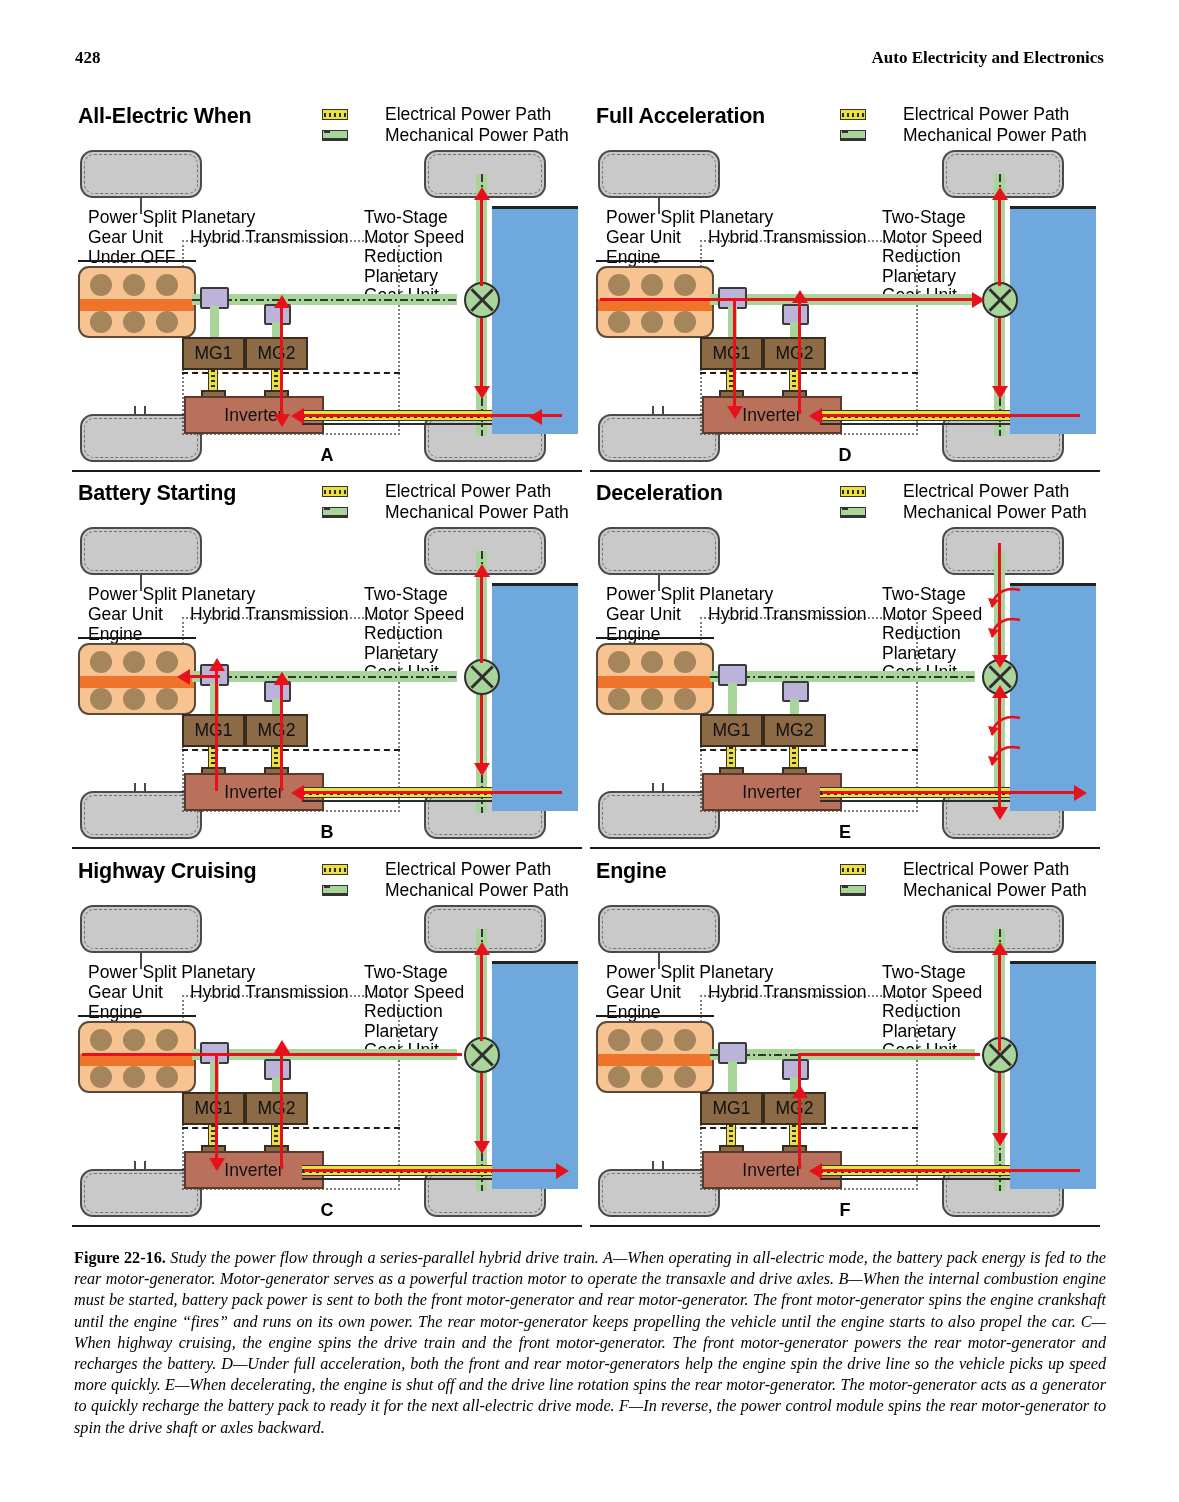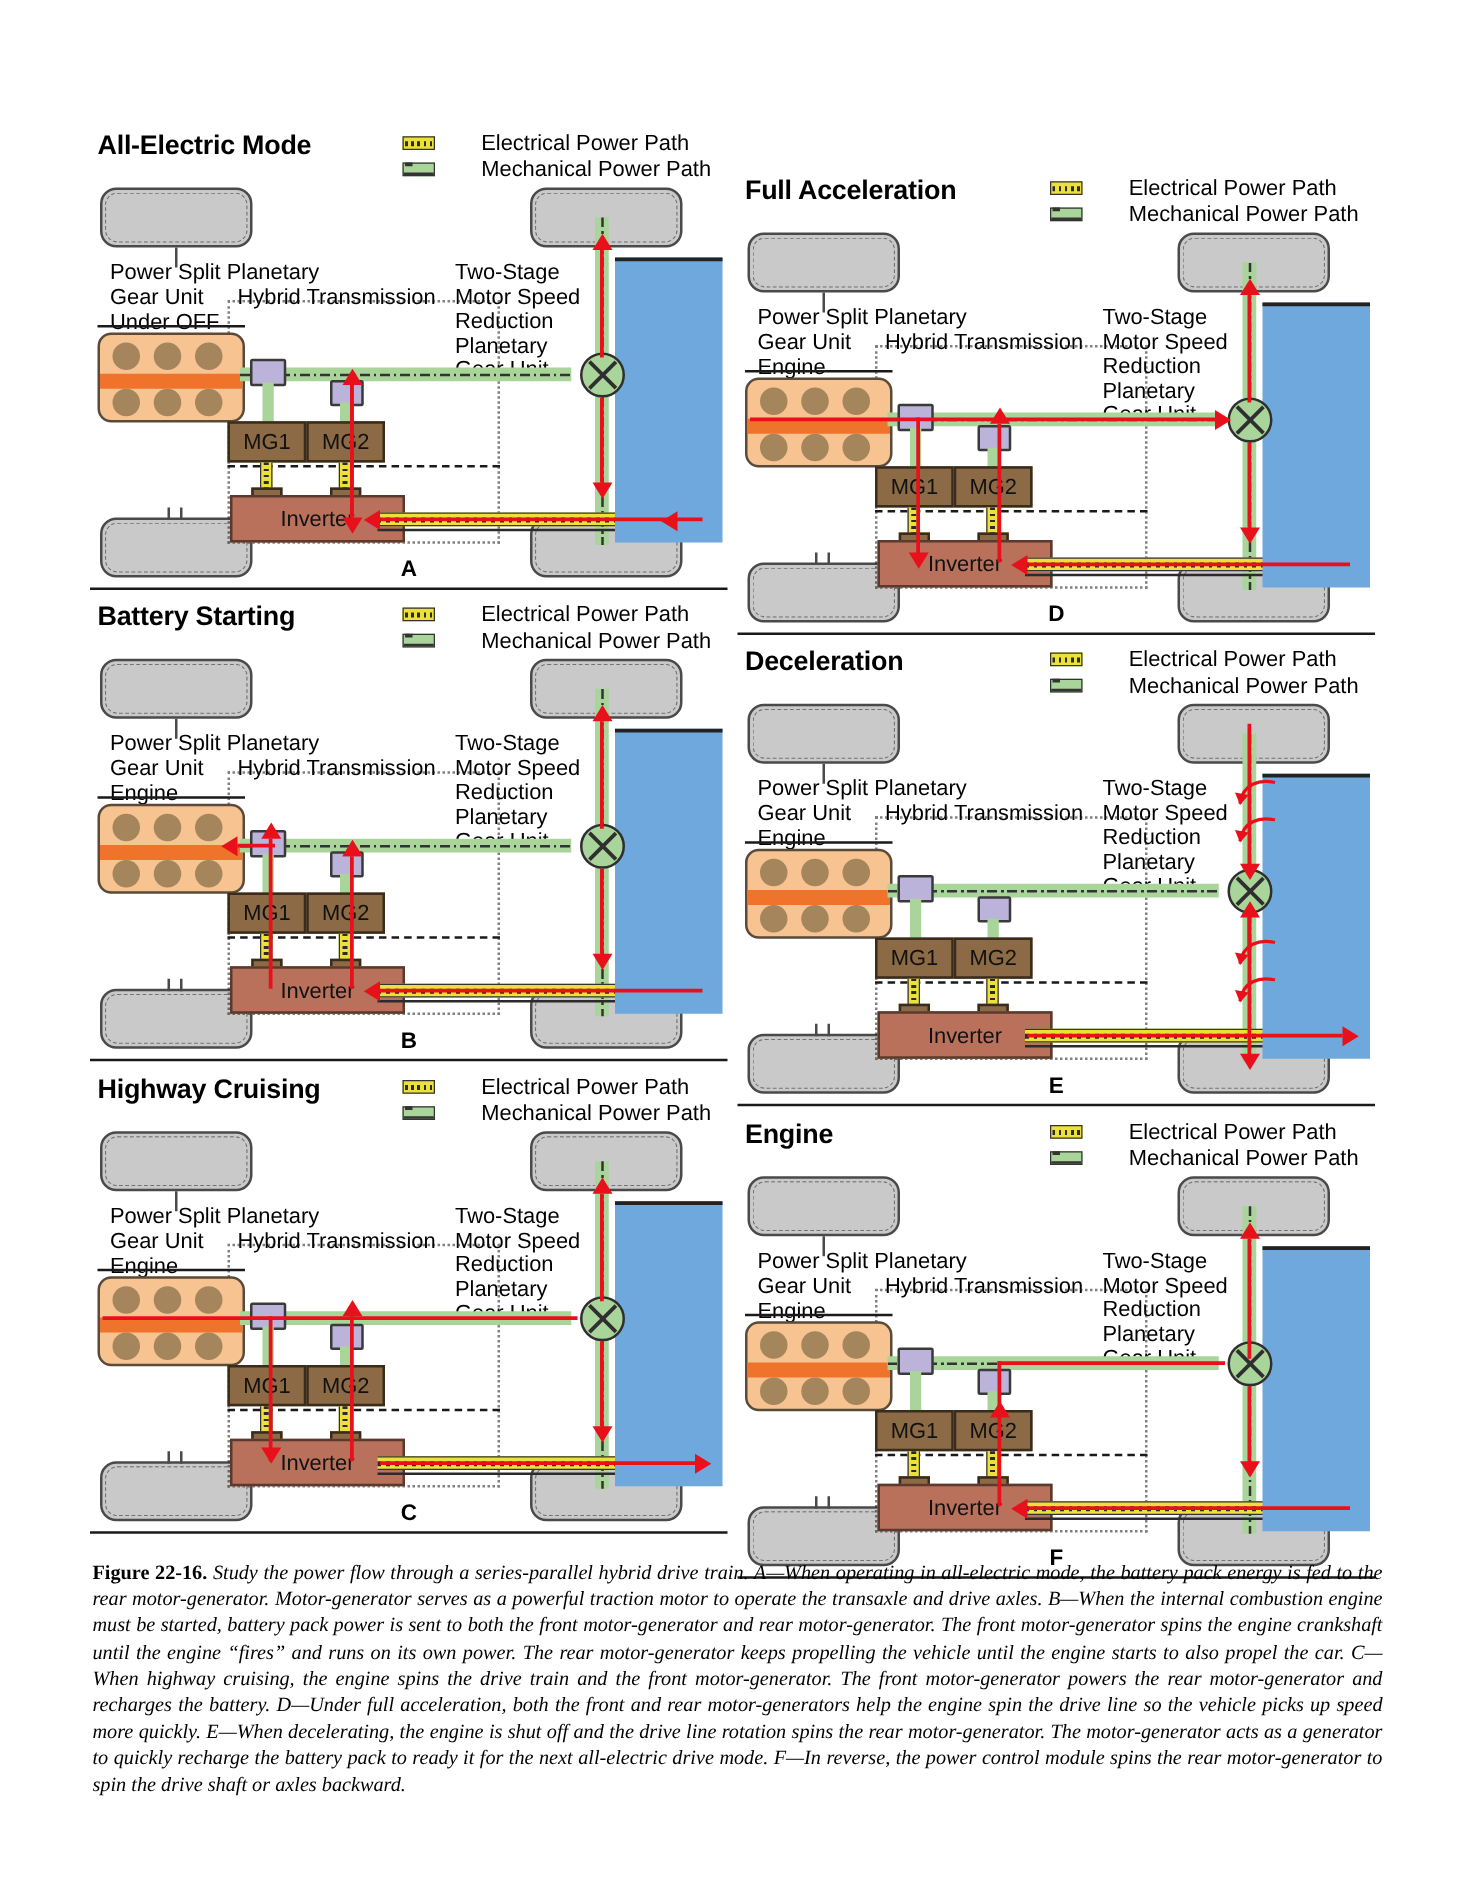--- a/index.html
+++ b/index.html
@@ -11,21 +11,21 @@
   .page{position:absolute;inset:0;}
 
   
   .runhead{position:absolute;top:48px;left:0;right:0;height:24px;}
   .folio{position:absolute;left:75px;top:0;font-family:"Liberation Serif",serif;font-weight:bold;font-size:17px;}
   .bookname{position:absolute;right:75px;top:0;font-family:"Liberation Serif",serif;font-weight:bold;font-size:17px;}
 
   
   .panel{position:absolute;width:510px;height:372px;}
   .col-l{left:72px;}
-  .col-r{left:590px;margin-top:36px;}
+  .col-r{left:590px;}
   .row-1{top:100px;}
   .row-2{top:477px;}
   .row-3{top:855px;}
 
   .ptitle{position:absolute;left:6px;top:4px;font-size:21.5px;font-weight:bold;letter-spacing:-0.2px;white-space:nowrap;}
 
   
   .legend{position:absolute;left:250px;top:4px;width:260px;}
   .legrow{display:flex;align-items:center;height:21px;gap:28px;}
   .swatch{width:26px;height:11px;margin-right:9px;flex:0 0 auto;position:relative;border:1.2px solid #333;box-sizing:border-box;}
@@ -156,25 +156,29 @@
   .caption{position:absolute;left:74px;top:1248px;width:1032px;
     font-family:"Liberation Serif",serif;font-size:16.2px;line-height:21.2px;text-align:justify;}
   .caption b{font-style:normal;font-weight:bold;}
   .caption i{font-style:italic;}
 </style>
 </head>
 <body>
 
 <div class="page">
 
+  <div class="runhead">
+    <div class="folio">428</div>
+    <div class="bookname">Auto Electricity and Electronics</div>
+  </div>
 
   <div id="panels">
   <div class="panel col-l row-1">
 
-    <div class="ptitle">All-Electric Mode</div>
+    <div class="ptitle">All-Electric When</div>
 
     <div class="legend">
       <div class="legrow">
         <span class="swatch sw-elec"></span>
         <span class="legtxt">Electrical Power Path</span>
       </div>
       <div class="legrow">
         <span class="swatch sw-mech"></span>
         <span class="legtxt">Mechanical Power Path</span>
       </div>

